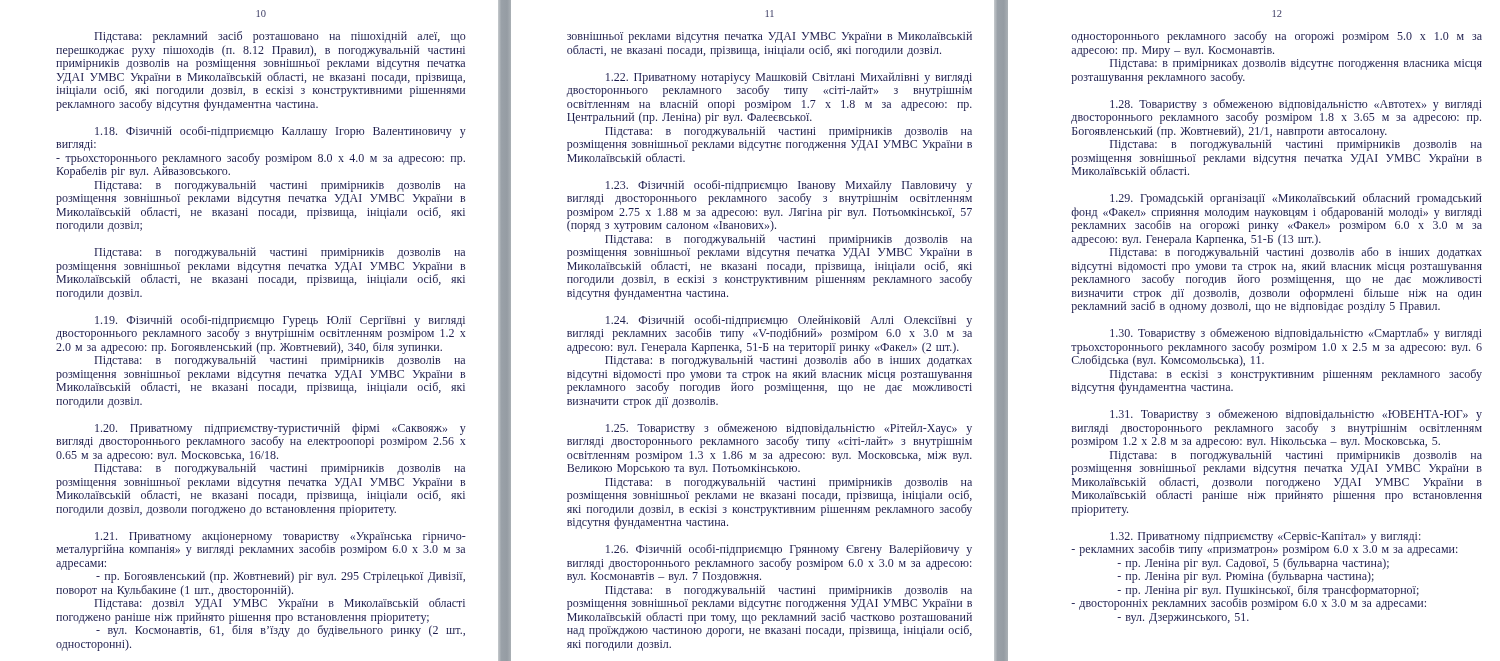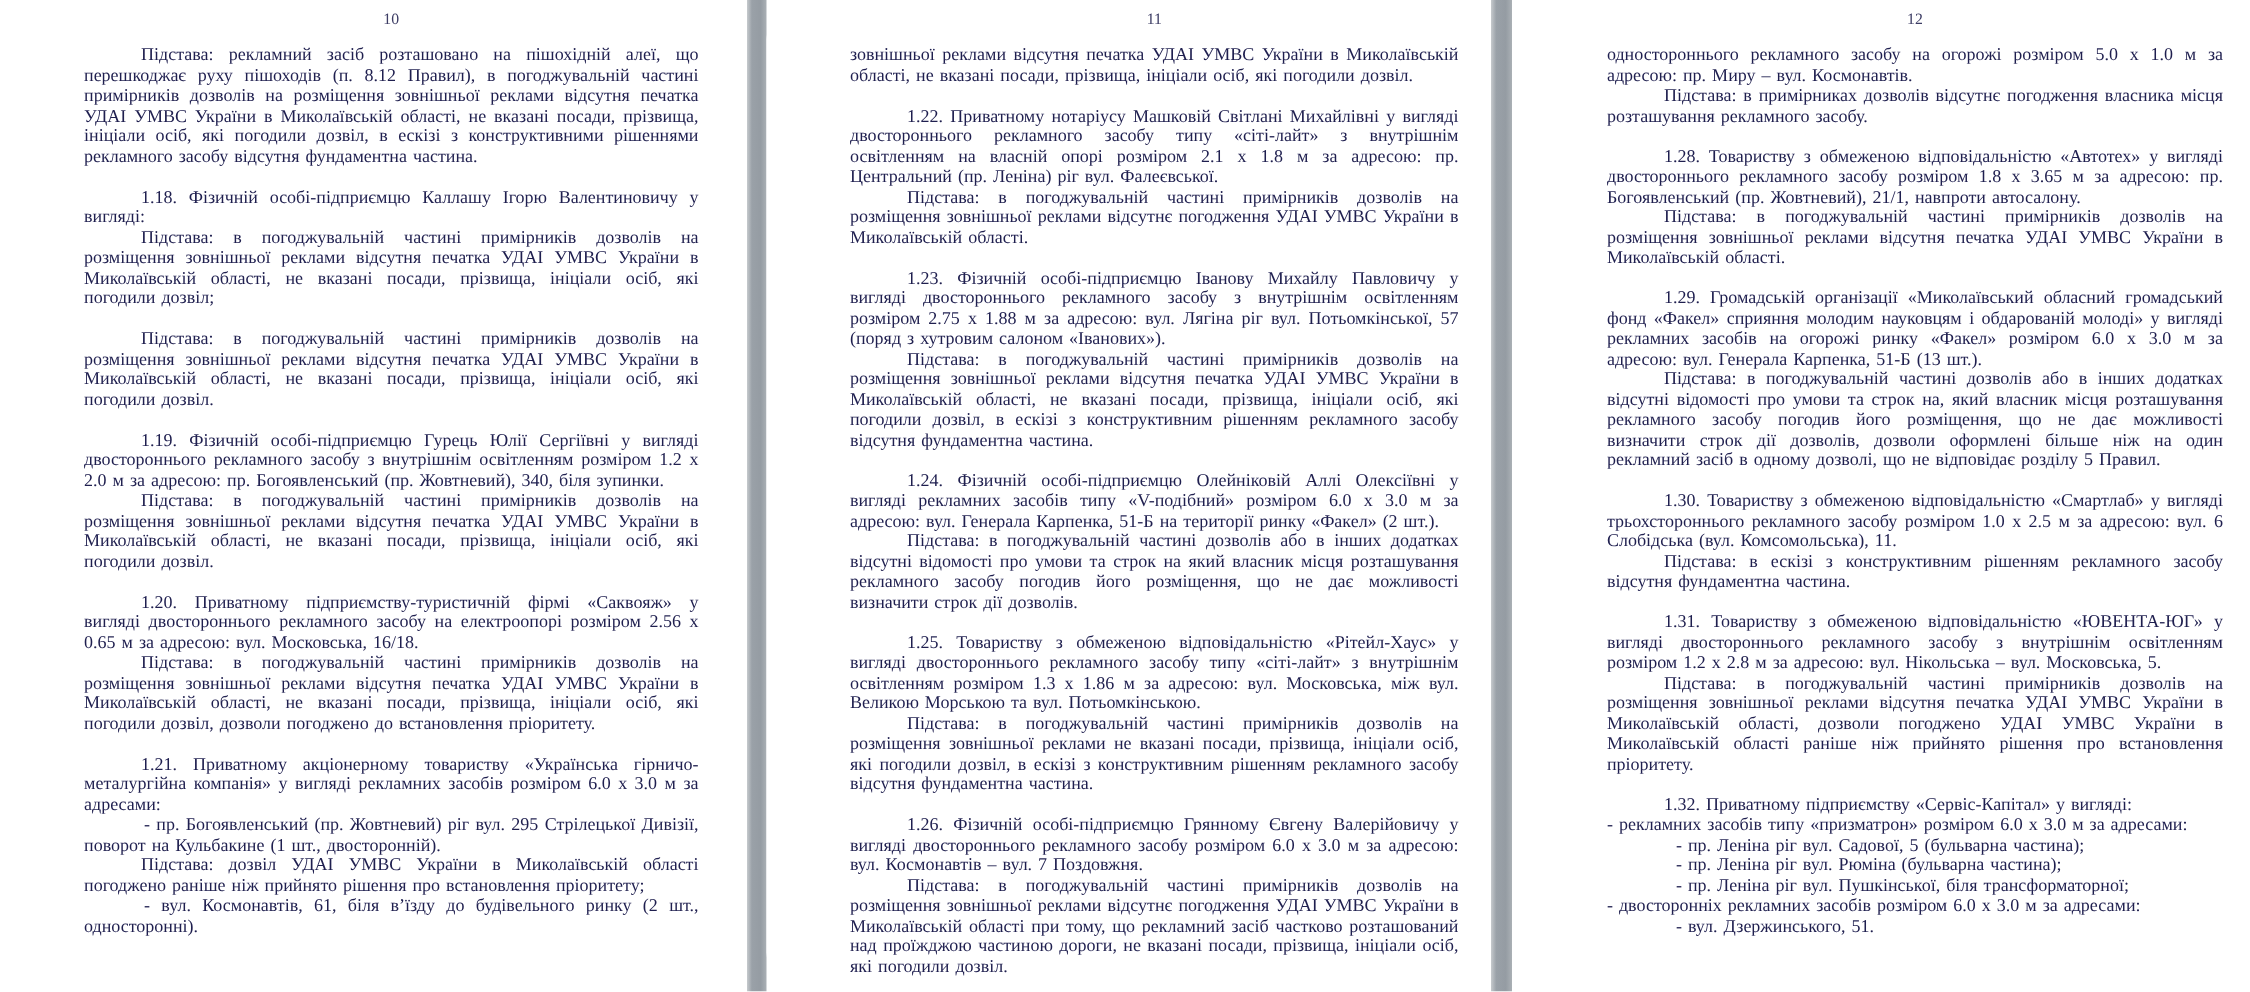--- a/index.html
+++ b/index.html
@@ -52,45 +52,46 @@
 <body>
 
 <div class="spread">
 
   <div class="page page-1" style="color: rgb(31, 31, 79);">
     <div class="page-number">10</div>
     <div class="page-body">
         <p class="para indent">Підстава: рекламний засіб розташовано на пішохідній алеї, що перешкоджає руху пішоходів (п. 8.12 Правил), в погоджувальній частині примірників дозволів на розміщення зовнішньої реклами відсутня печатка УДАІ УМВС України в Миколаївській області, не вказані посади, прізвища, ініціали осіб, які погодили дозвіл, в ескізі з конструктивними рішеннями рекламного засобу відсутня фундаментна частина.</p>
         <p class="para blank"></p>
         <p class="para indent">1.18. Фізичній особі-підприємцю Каллашу Ігорю Валентиновичу у вигляді:</p>
+        <p class="para flush">- трьохстороннього рекламного засобу розміром 8.0 х 4.0 м за адресою: пр. Корабелів ріг вул. Айвазовського.</p>
         <p class="para indent">Підстава: в погоджувальній частині примірників дозволів на розміщення зовнішньої реклами відсутня печатка УДАІ УМВС України в Миколаївській області, не вказані посади, прізвища, ініціали осіб, які погодили дозвіл;</p>
         <p class="para blank"></p>
         <p class="para indent">Підстава: в погоджувальній частині примірників дозволів на розміщення зовнішньої реклами відсутня печатка УДАІ УМВС України в Миколаївській області, не вказані посади, прізвища, ініціали осіб, які погодили дозвіл.</p>
         <p class="para blank"></p>
         <p class="para indent">1.19. Фізичній особі-підприємцю Гурець Юлії Сергіївні  у вигляді двостороннього рекламного засобу з внутрішнім освітленням розміром 1.2 х 2.0 м за адресою: пр. Богоявленський (пр. Жовтневий), 340, біля зупинки.</p>
         <p class="para indent">Підстава: в погоджувальній частині примірників дозволів на розміщення зовнішньої реклами відсутня печатка УДАІ УМВС України в Миколаївській області, не вказані посади, прізвища, ініціали осіб, які погодили дозвіл.</p>
         <p class="para blank"></p>
         <p class="para indent">1.20. Приватному підприємству-туристичній фірмі «Саквояж» у вигляді двостороннього рекламного засобу на електроопорі розміром 2.56 х 0.65 м за адресою: вул. Московська, 16/18.</p>
         <p class="para indent">Підстава: в погоджувальній частині примірників дозволів на розміщення зовнішньої реклами відсутня печатка УДАІ УМВС України в Миколаївській області, не вказані посади, прізвища, ініціали осіб, які погодили дозвіл, дозволи погоджено до встановлення пріоритету.</p>
         <p class="para blank"></p>
         <p class="para indent">1.21. Приватному акціонерному товариству «Українська гірничо-металургійна компанія» у вигляді рекламних засобів розміром 6.0 х 3.0 м за адресами:</p>
         <p class="para dash">- пр. Богоявленський (пр. Жовтневий) ріг вул. 295 Стрілецької Дивізії, поворот на Кульбакине (1 шт., двосторонній).</p>
         <p class="para indent">Підстава: дозвіл УДАІ УМВС України в Миколаївській області погоджено раніше ніж прийнято рішення про встановлення пріоритету;</p>
         <p class="para dash">- вул. Космонавтів, 61, біля в’їзду до будівельного ринку (2 шт., односторонні).</p>
       </div>
   </div>
 
   <div class="gutter gutter-1"></div>
 
-  <div class="page page-2" style="color: rgb(31, 31, 79); border-radius: 26px;">
+  <div class="page page-2" style="color: rgb(31, 31, 79);">
     <div class="page-number">11</div>
     <div class="page-body">
         <p class="para flush">зовнішньої реклами відсутня печатка УДАІ УМВС України в Миколаївській області, не вказані посади, прізвища, ініціали осіб, які погодили дозвіл.</p>
         <p class="para blank"></p>
-        <p class="para indent">1.22. Приватному нотаріусу Машковій Світлані Михайлівні  у вигляді двостороннього рекламного засобу типу «сіті-лайт» з внутрішнім освітленням на власній опорі розміром  2.1 х 1.8 м за адресою: пр. Центральний (пр. Леніна) ріг вул. Фалеєвської.</p>
+        <p class="para indent">1.22. Приватному нотаріусу Машковій Світлані Михайлівні  у вигляді двостороннього рекламного засобу типу «сіті-лайт» з внутрішнім освітленням на власній опорі розміром  1.7 х 1.8 м за адресою: пр. Центральний (пр. Леніна) ріг вул. Фалеєвської.</p>
         <p class="para indent">Підстава: в погоджувальній частині примірників дозволів на розміщення зовнішньої реклами відсутнє погодження УДАІ УМВС України в Миколаївській області.</p>
         <p class="para blank"></p>
         <p class="para indent">1.23. Фізичній особі-підприємцю Іванову Михайлу Павловичу  у вигляді двостороннього рекламного засобу з внутрішнім освітленням розміром 2.75 х 1.88 м за адресою: вул. Лягіна ріг вул. Потьомкінської, 57 (поряд з хутровим салоном «Іванових»).</p>
         <p class="para indent">Підстава: в погоджувальній частині примірників дозволів на розміщення зовнішньої реклами відсутня печатка УДАІ УМВС України в Миколаївській області, не вказані посади, прізвища, ініціали осіб, які погодили дозвіл, в ескізі з конструктивним рішенням рекламного засобу відсутня фундаментна частина.</p>
         <p class="para blank"></p>
         <p class="para indent">1.24. Фізичній особі-підприємцю Олейніковій Аллі Олексіївні у вигляді рекламних засобів типу «V-подібний» розміром  6.0 х 3.0 м за адресою: вул. Генерала Карпенка, 51-Б на території ринку «Факел» (2 шт.).</p>
         <p class="para indent">Підстава: в погоджувальній частині дозволів або в інших додатках відсутні відомості про умови та строк на який власник місця розташування рекламного засобу погодив його розміщення, що не дає можливості визначити строк дії дозволів.</p>
         <p class="para blank"></p>
         <p class="para indent">1.25. Товариству з обмеженою відповідальністю «Рітейл-Хаус» у вигляді двостороннього рекламного засобу типу «сіті-лайт» з внутрішнім освітленням розміром  1.3 х 1.86 м за адресою: вул. Московська, між вул. Великою Морською та вул. Потьомкінською.</p>
         <p class="para indent">Підстава: в погоджувальній частині примірників дозволів на розміщення зовнішньої реклами не вказані посади, прізвища, ініціали осіб, які погодили дозвіл, в ескізі з конструктивним рішенням рекламного засобу відсутня фундаментна частина.</p>

